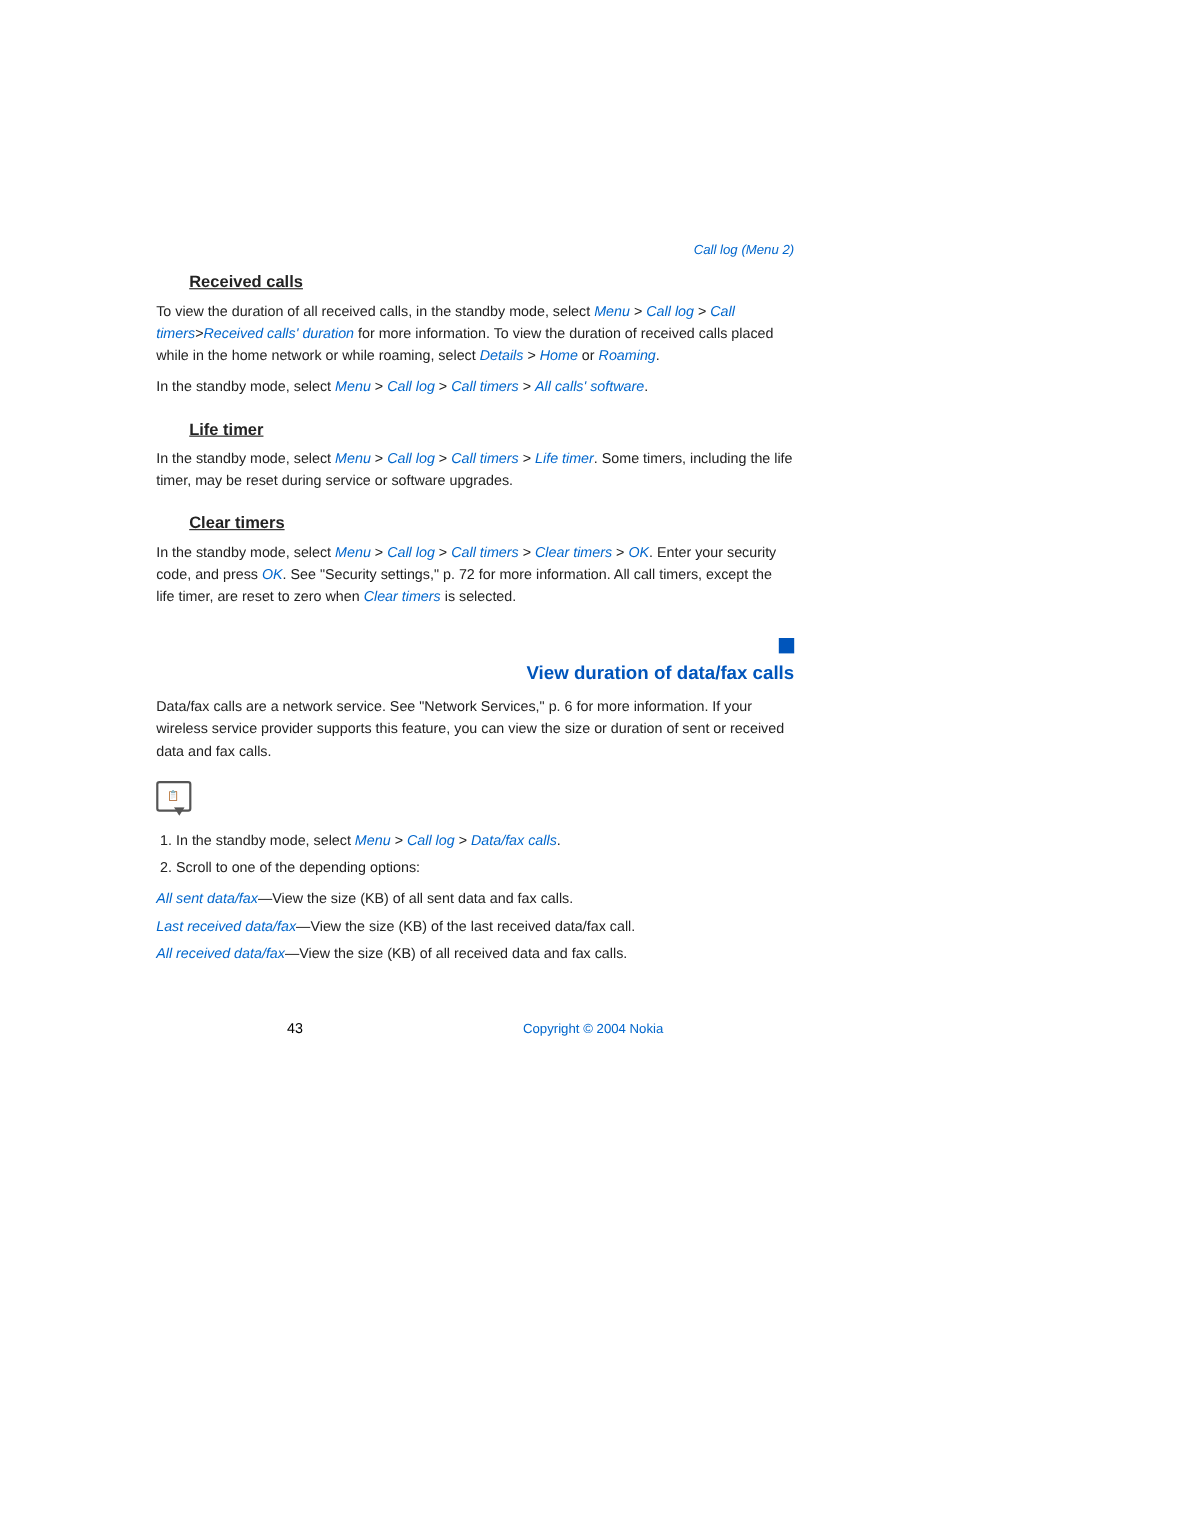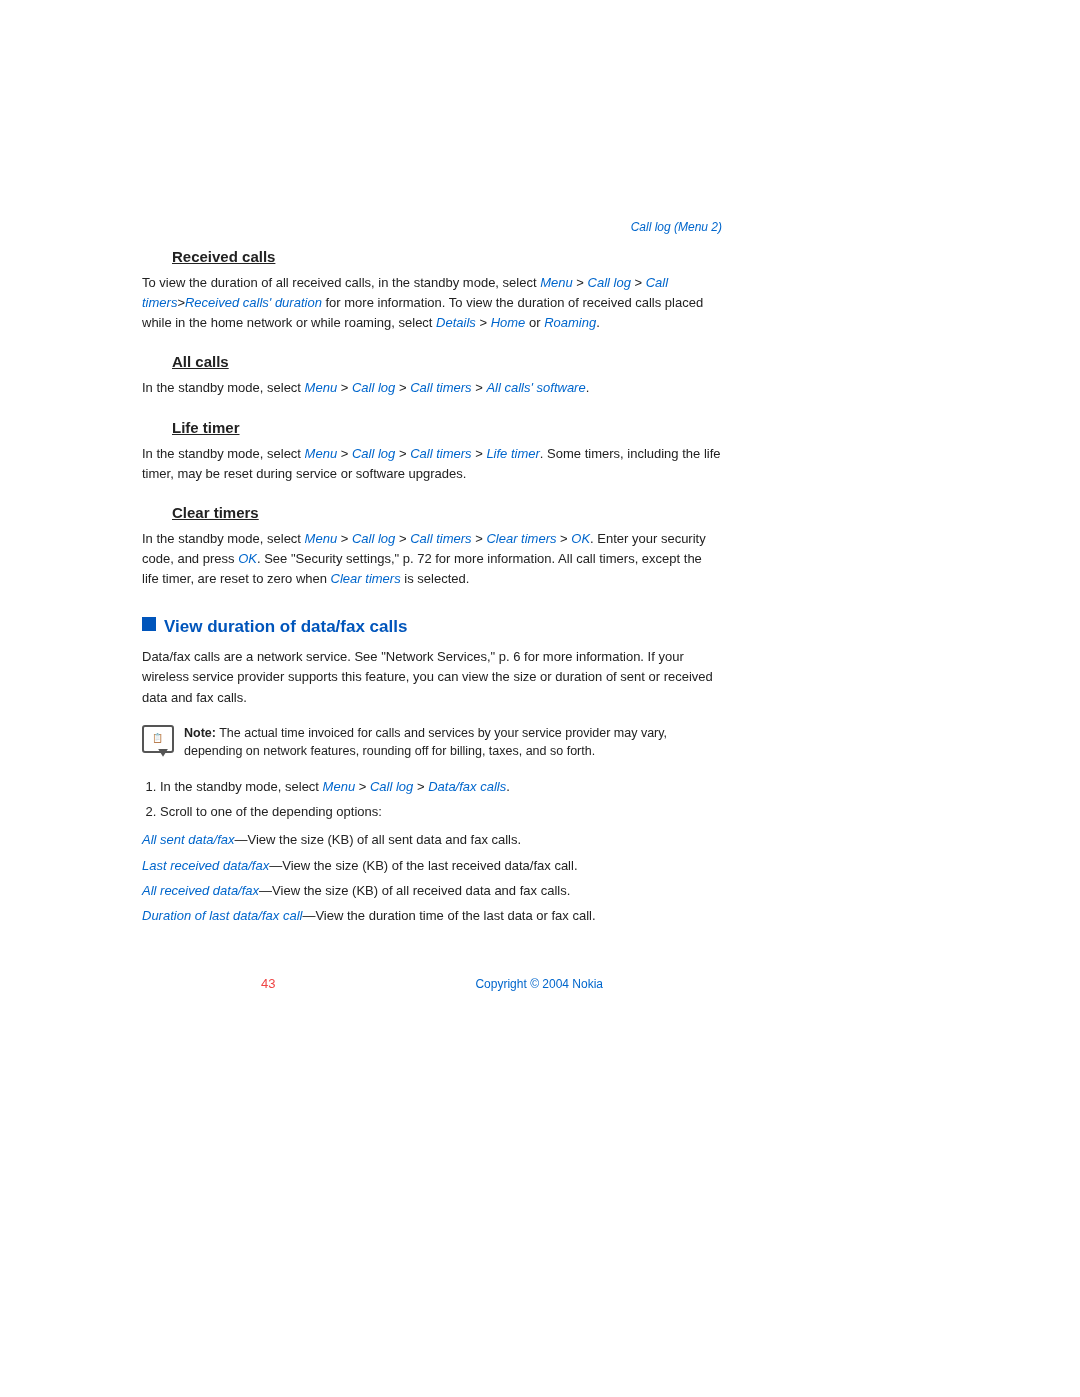--- a/index.html
+++ b/index.html
@@ -56,22 +56,23 @@
     }
 
     
     .blue-box-heading {
       font-size: 17px;
       font-weight: bold;
       color: #0055bb;
       margin-bottom: 10px;
       margin-top: 28px;
       display: flex;
-      align-items: flex-start;
+      align-items: flex-end;
       gap: 8px;
+      flex-direction: column;
     }
 
     .blue-square {
       width: 14px;
       height: 14px;
       background: #0055bb;
       display: inline-block;
       flex-shrink: 0;
     }
 
@@ -157,21 +158,21 @@
     .page-footer {
       display: flex;
       justify-content: center;
       align-items: center;
       gap: 200px;
       margin-top: 40px;
       padding: 10px 0;
     }
 
     .page-number {
-      color: #ef4444;
+      color: #000000;
       font-size: 13px;
     }
 
     .copyright {
       color: #0066cc;
       font-size: 12px;
     }
   </style>
 </head>
 <body>
@@ -181,21 +182,20 @@
 
     <div class="page-header-ref">
       <span class="link">Call log (Menu 2)</span>
     </div>
 
     <h2 class="section-heading">Received calls</h2>
     <p>
       To view the duration of all received calls, in the standby mode, select <span class="link">Menu</span> &gt; <span class="link">Call log</span> &gt; <span class="link">Call timers</span>&gt;<span class="link">Received calls' duration</span> for more information. To view the duration of received calls placed while in the home network or while roaming, select <span class="link">Details</span> &gt; <span class="link">Home</span> or <span class="link">Roaming</span>.
     </p>
 
-    <h2 class="section-heading">All calls</h2>
     <p>
       In the standby mode, select <span class="link">Menu</span> &gt; <span class="link">Call log</span> &gt; <span class="link">Call timers</span> &gt; <span class="link">All calls' software</span>.
     </p>
 
     <h2 class="section-heading">Life timer</h2>
     <p>
       In the standby mode, select <span class="link">Menu</span> &gt; <span class="link">Call log</span> &gt; <span class="link">Call timers</span> &gt; <span class="link">Life timer</span>. Some timers, including the life timer, may be reset during service or software upgrades.
     </p>
 
     <h2 class="section-heading">Clear timers</h2>
@@ -206,23 +206,20 @@
     <div class="blue-box-heading">
       <span class="blue-square"></span>
       <span>View duration of data/fax calls</span>
     </div>
 
     <p>Data/fax calls are a network service. See "Network Services," p. 6 for more information. If your wireless service provider supports this feature, you can view the size or duration of sent or received data and fax calls.</p>
 
     <div class="note-box">
       <div class="note-icon">
         <span class="note-icon-inner">📋</span>
-      </div>
-      <div class="note-text">
-        <strong>Note:</strong> <span>The actual time invoiced for calls and services by your service provider may vary, depending on network features, rounding off for billing, taxes, and so forth.</span>
       </div>
     </div>
 
     <ol>
       <li>
         In the standby mode, select <span class="link">Menu</span> &gt; <span class="link">Call log</span> &gt; <span class="link">Data/fax calls</span>.
       </li>
       <li>
         Scroll to one of the depending options:
       </li>
@@ -231,23 +228,20 @@
     <div>
       <div class="list-item-block">
         <span class="link">All sent data/fax</span>—View the size (KB) of all sent data and fax calls.
       </div>
       <div class="list-item-block">
         <span class="link">Last received data/fax</span>—View the size (KB) of the last received data/fax call.
       </div>
       <div class="list-item-block">
         <span class="link">All received data/fax</span>—View the size (KB) of all received data and fax calls.
       </div>
-      <div class="list-item-block">
-        <span class="link">Duration of last data/fax call</span>—View the duration time of the last data or fax call.
-      </div>
     </div>
 
     <div class="page-footer">
       <span class="page-number">43</span>
       <span class="copyright">Copyright © 2004 Nokia</span>
     </div>
 
   </div>
 </div>
 

